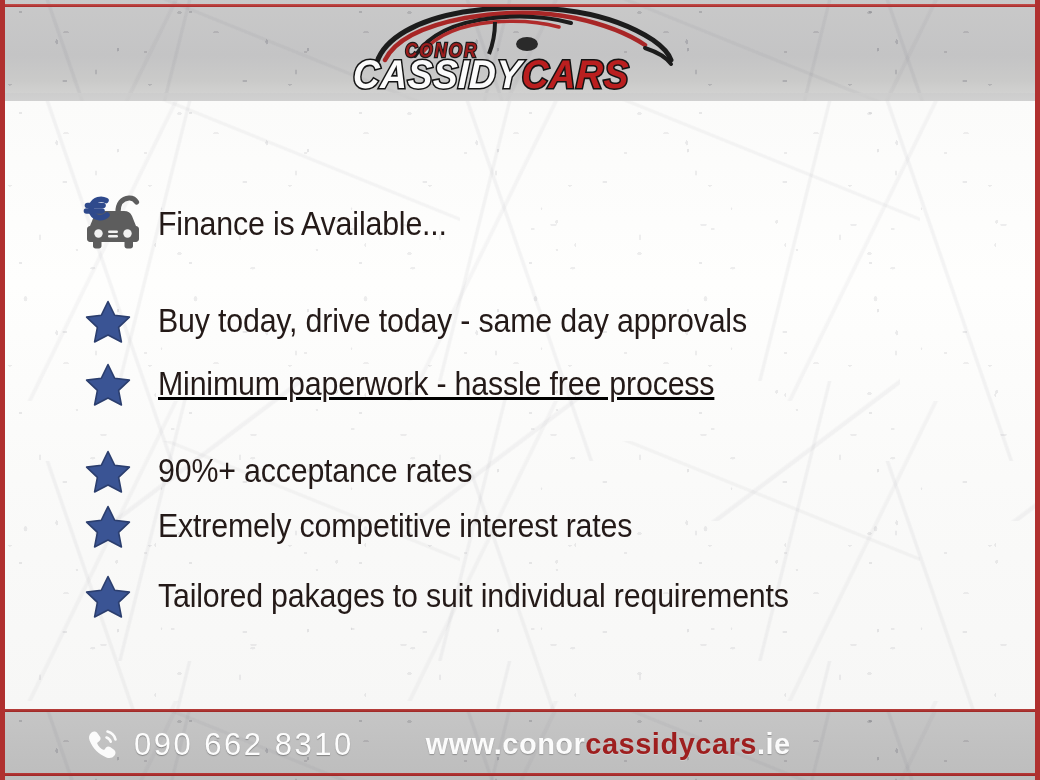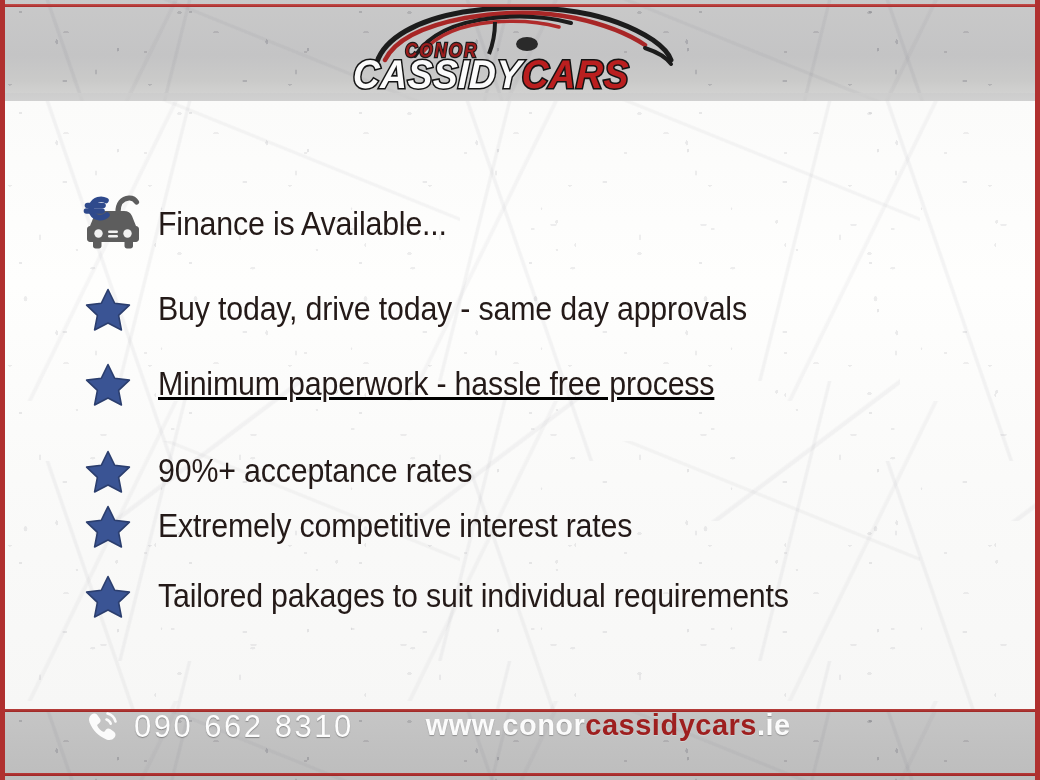--- a/index.html
+++ b/index.html
@@ -128,42 +128,42 @@
   }
   .row .txt {
     font-size: 33px;
     color: #241a18;
     white-space: nowrap;
     transform: scaleX(.92);
     transform-origin: left center;
     letter-spacing: -.2px;
   }
   .r0 { top:  96px; }
-  .r1 { top: 181px; }
+  .r1 { top: 193px; }
   .r2 { top: 256px; text-decoration: underline; }
   .r3 { top: 327px; margin-top: 16px; }
   .r4 { top: 398px; }
   .r5 { top: 468px; }
 
   .star-ic { display: block; }
   .car-ic  { display: block; margin-left: -2px; }
 
   
   .footer {
     position: absolute; left: 0; top: 709px; width: 1040px; height: 71px;
     background: linear-gradient(180deg,#c6c6c6 0%,#c1c1c1 50%,#bdbdbd 100%);
     overflow: hidden;
   }
   .footer-topline {
     position: absolute; left: 0; top: 709px; width: 1040px; height: 3px;
     background: linear-gradient(180deg,#b8413e,#9e2725);
   }
   .footer-inner {
     position: absolute; left: 0; top: 709px; width: 1040px; height: 71px;
-    display: flex; align-items: flex-start;
+    display: flex; align-items: center;
   }
   .phone-block {
     display: flex; align-items: center;
     margin-left: 84px;
   }
   .phone-num {
     margin-left: 14px;
     font-size: 31px; font-weight: 400;
     color: #fdfdfd;
     letter-spacing: 2.5px;

